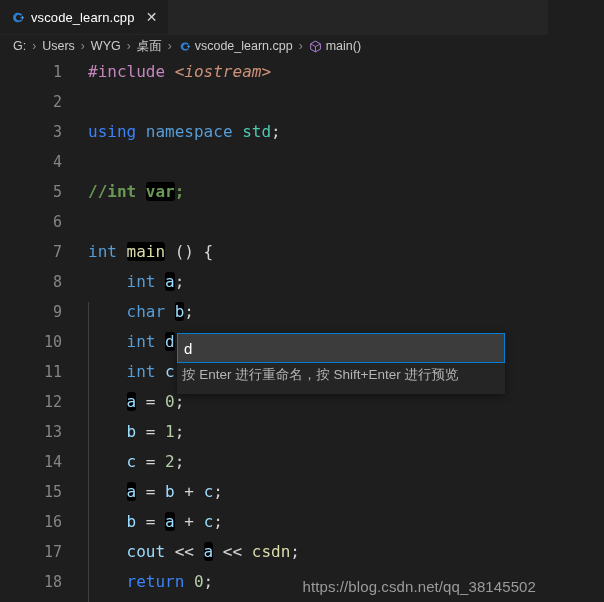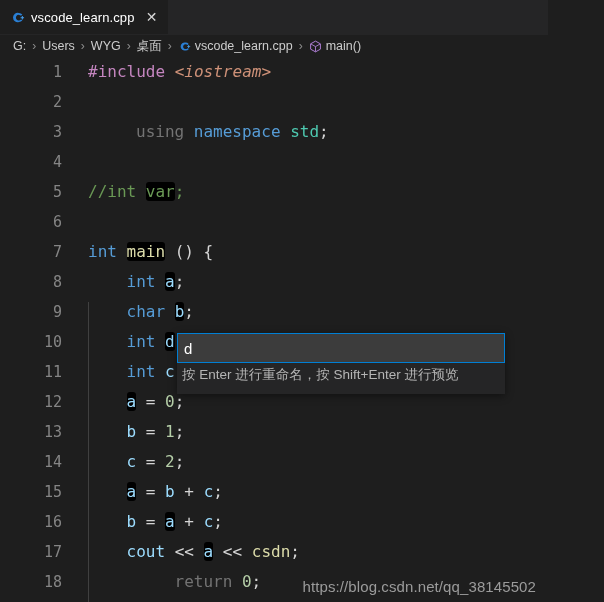--- a/index.html
+++ b/index.html
@@ -134,26 +134,26 @@
     position: absolute;
     left: 88px;
     width: 1px;
     background: #404040;
   }
 
   
   .t-macro   { color: #c586c0; }
   .t-string  { color: #ce9178; font-style: italic; }
   .t-key     { color: #569cd6; }
-  .t-kwpink  { color: #737373; margin-left: 48px; }
+  .t-kwpink  { color: #3b82f6; }
   .t-type    { color: #4ec9b0; }
   .t-var     { color: #9cdcfe; }
   .t-fn      { color: #dcdcaa; }
   .t-num     { color: #b5cea8; }
-  .t-cmt     { color: #6a9955; }
+  .t-cmt     { color: #6a9955; font-weight: bold; }
   .t-punc    { color: #d4d4d4; }
   .t-op      { color: #d4d4d4; }
   .hl { background: #000000; border-radius: 3px; }
 
   
   .rename-widget {
     position: absolute;
     left: 177px;
     top: 276px;
     width: 328px;

